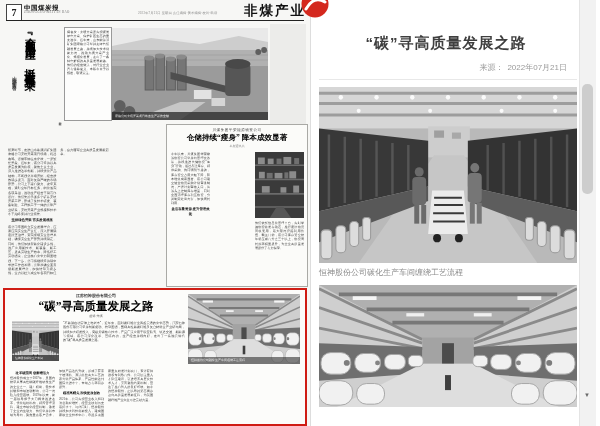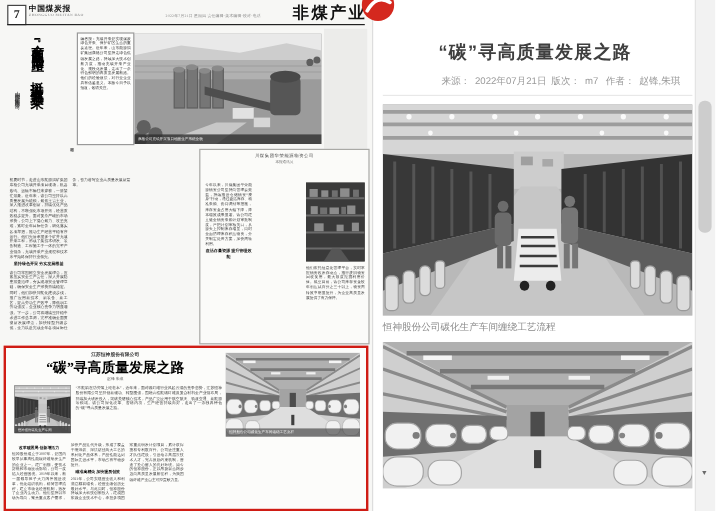--- a/index.html
+++ b/index.html
@@ -257,20 +257,21 @@
 
     <div class="abs photo-main">
       <svg preserveAspectRatio="none">
           <use href="#sym-plant"></use>
         </svg>
       <div class="cap-strip">康格公司充填开采项目地面生产系统全貌</div>
     </div>
 
     <div class="abs mid-art">
       <div class="mid-kicker">川煤集团华荣能源物资公司</div>
+      <div class="mid-head">仓储持续“瘦身” 降本成效显著</div>
       <div class="mid-byline">本报通讯员</div>
       <div class="mid-body">
         <span>今年以来，川煤集团华荣能源物资公司坚持向管理要效益，持续推进仓储物资“瘦身”行动，通过盘活库存、精准采购、协同调剂等措施，库存资金占用大幅下降，降本增效成果显著。该公司建立健全物资采购计划审批制度，严把计划审核关口，从源头上控制库存增量，同时全面清理库存积压物资，分类制定处置方案，加快周转利用。</span>
         <div class="mini-sub">盘活存量资源 提升管理效能</div>
       </div>
       <div class="mid-photo">
         <svg style="display:block;width:100%;height:100%" preserveAspectRatio="none">
             <use href="#sym-racks"></use>
           </svg>
       </div>
@@ -310,24 +311,20 @@
     </svg>
   </div>
 
   <div class="abs webpanel">
     <div class="wp-title">“碳”寻高质量发展之路</div>
 
     <div class="wp-meta">
       <div>
         <span>来源：</span><span>2022年07月21日</span>
       </div>
-      <div>
-        <span>版次：</span><span>m7</span>
-        <span>作者：</span><span>赵锋,朱琪</span>
-      </div>
     </div>
 
     <div class="wp-divider"></div>
 
     <div class="wp-photo1">
       <svg style="display:block;width:100%;height:100%" preserveAspectRatio="none">
           <use href="#sym-workshop"></use>
         </svg>
     </div>
 

